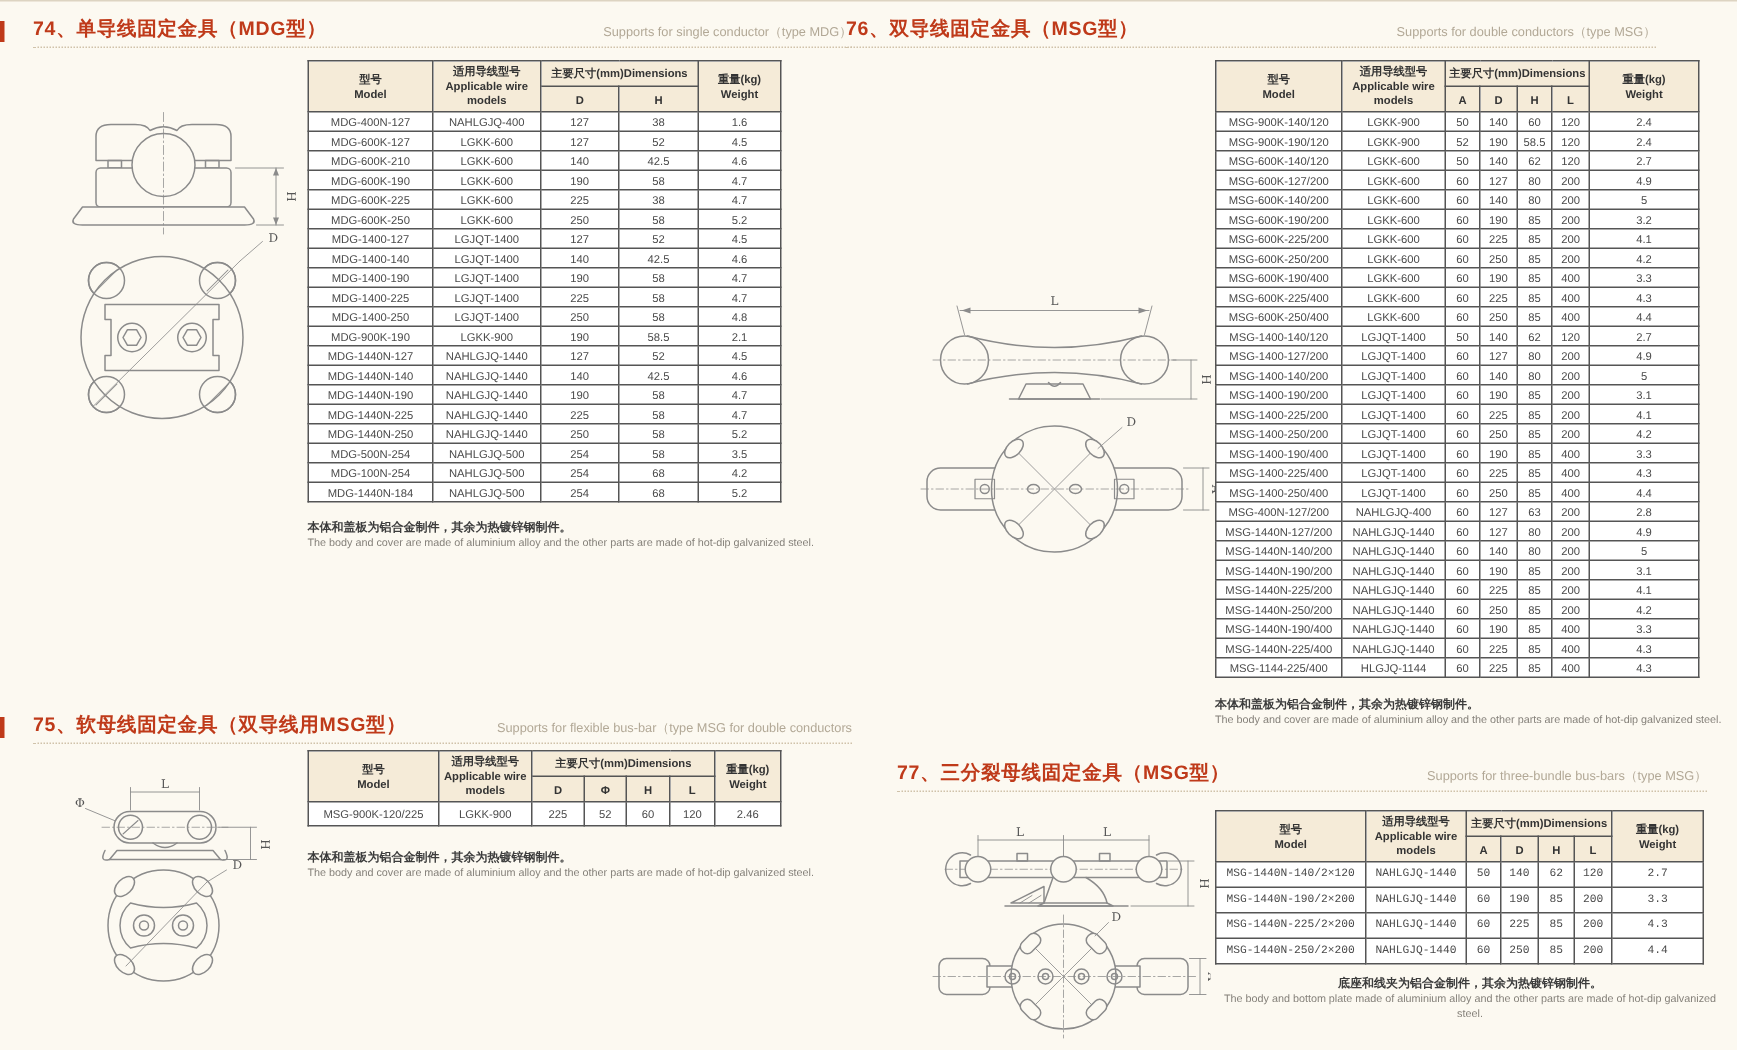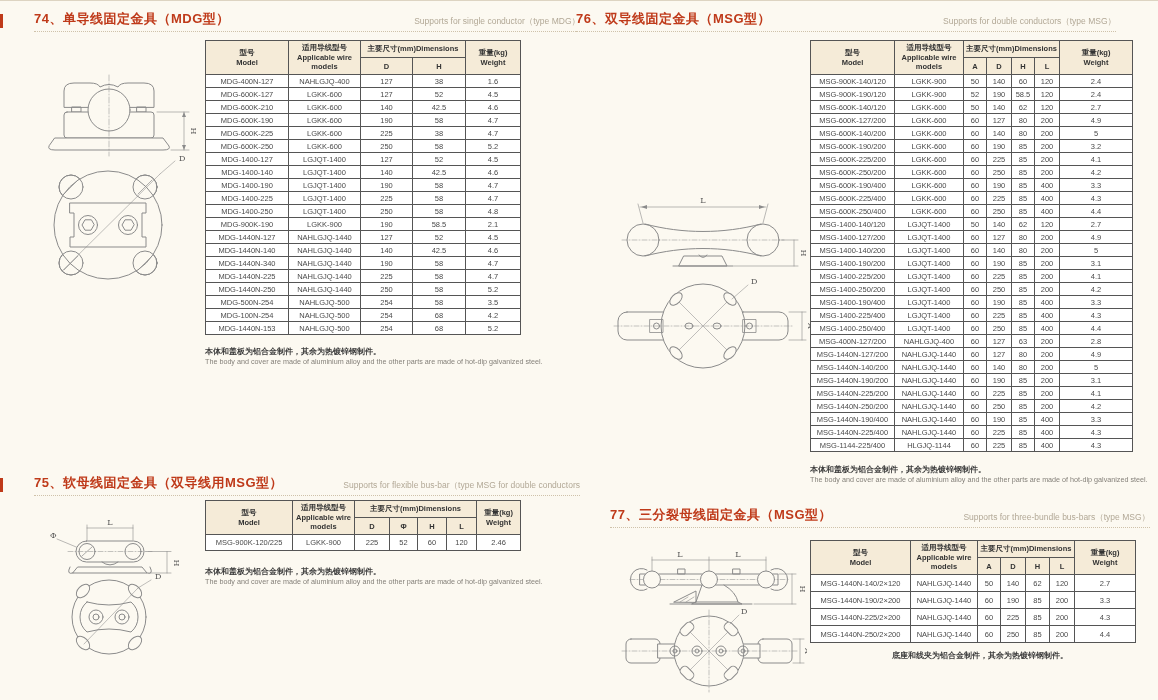--- a/index.html
+++ b/index.html
@@ -4,36 +4,36 @@
 <style>
   html,body{margin:0;padding:0;}
   body{
     position:relative;width:1158px;height:700px;overflow:hidden;
     background:#fcf9f1;font-family:"Liberation Sans",sans-serif;
   }
   .topline{position:absolute;left:0;top:0;width:1158px;height:1px;background:#ddd4c2;}
   .bleed{position:absolute;left:0;width:3px;height:14px;background:#bf3a1a;}
   .sec-head{
     position:absolute;display:flex;justify-content:space-between;align-items:flex-end;
-    border-bottom:1px dotted #cfc2aa;padding-bottom:3px;margin-left:12px;
+    border-bottom:1px dotted #cfc2aa;padding-bottom:3px;
   }
   .sec-title{font-weight:bold;font-size:13px;color:#bf3a1a;letter-spacing:.5px;}
   .sec-sub{font-size:8.5px;color:#b2a896;}
   table.spec{
     position:absolute;border-collapse:collapse;table-layout:fixed;background:#fff;
     font-size:7.5px;color:#4a4a4a;
   }
   .spec th,.spec td{border:1px solid #555;text-align:center;vertical-align:middle;padding:0 1px;overflow:hidden;white-space:nowrap;}
   .spec thead th{background:#f5ebd8;font-weight:bold;color:#333;font-size:7.5px;}
   .spec thead tr th{height:16px;}
   .dims-th{font-size:7px;}
   .blk{display:block;line-height:1.25;}
   .t74 td,.t76 td{height:12px;}
   .t75 td{height:15px;}
-  .t77 td{height:16px;}
+  .t77 td{height:16px;font-family:Liberation Mono, monospace;}
   .note{position:absolute;}
   .note-cn{font-size:8px;font-weight:bold;color:#3c3c3c;line-height:1.4;}
   .note-en{font-size:7.2px;color:#85817a;line-height:1.35;white-space:nowrap;}
   .note-en.wrap{white-space:normal;}
   .drawing{position:absolute;}
   .drawing svg text{font-family:"DejaVu Serif",serif;font-size:8px;fill:#555;}
 </style>
 </head>
 <body>
 
@@ -215,21 +215,21 @@
         <td>4.5</td>
       </tr>
       <tr>
         <td>MDG-1440N-140</td>
         <td>NAHLGJQ-1440</td>
         <td>140</td>
         <td>42.5</td>
         <td>4.6</td>
       </tr>
       <tr>
-        <td>MDG-1440N-340</td>
+        <td>MDG-1440N-190</td>
         <td>NAHLGJQ-1440</td>
         <td>190</td>
         <td>58</td>
         <td>4.7</td>
       </tr>
       <tr>
         <td>MDG-1440N-225</td>
         <td>NAHLGJQ-1440</td>
         <td>225</td>
         <td>58</td>
@@ -250,21 +250,21 @@
         <td>3.5</td>
       </tr>
       <tr>
         <td>MDG-100N-254</td>
         <td>NAHLGJQ-500</td>
         <td>254</td>
         <td>68</td>
         <td>4.2</td>
       </tr>
       <tr>
-        <td>MDG-1440N-153</td>
+        <td>MDG-1440N-184</td>
         <td>NAHLGJQ-500</td>
         <td>254</td>
         <td>68</td>
         <td>5.2</td>
       </tr>
     </tbody>
 </table>
 
 <div class="note" style="left:205px;top:346px;width:375px;">
   <div class="note-cn">本体和盖板为铝合金制件，其余为热镀锌钢制件。</div>
@@ -882,13 +882,14 @@
         <td>250</td>
         <td>85</td>
         <td>200</td>
         <td>4.4</td>
       </tr>
     </tbody>
 </table>
 
 <div class="note" style="left:810px;top:650px;width:340px;text-align:center;">
   <div class="note-cn">底座和线夹为铝合金制件，其余为热镀锌钢制件。</div>
+  <div class="note-en wrap">The body and bottom plate  made of aluminium alloy and the other parts are made of hot-dip galvanized steel.</div>
 </div>
 
 </body></html>

